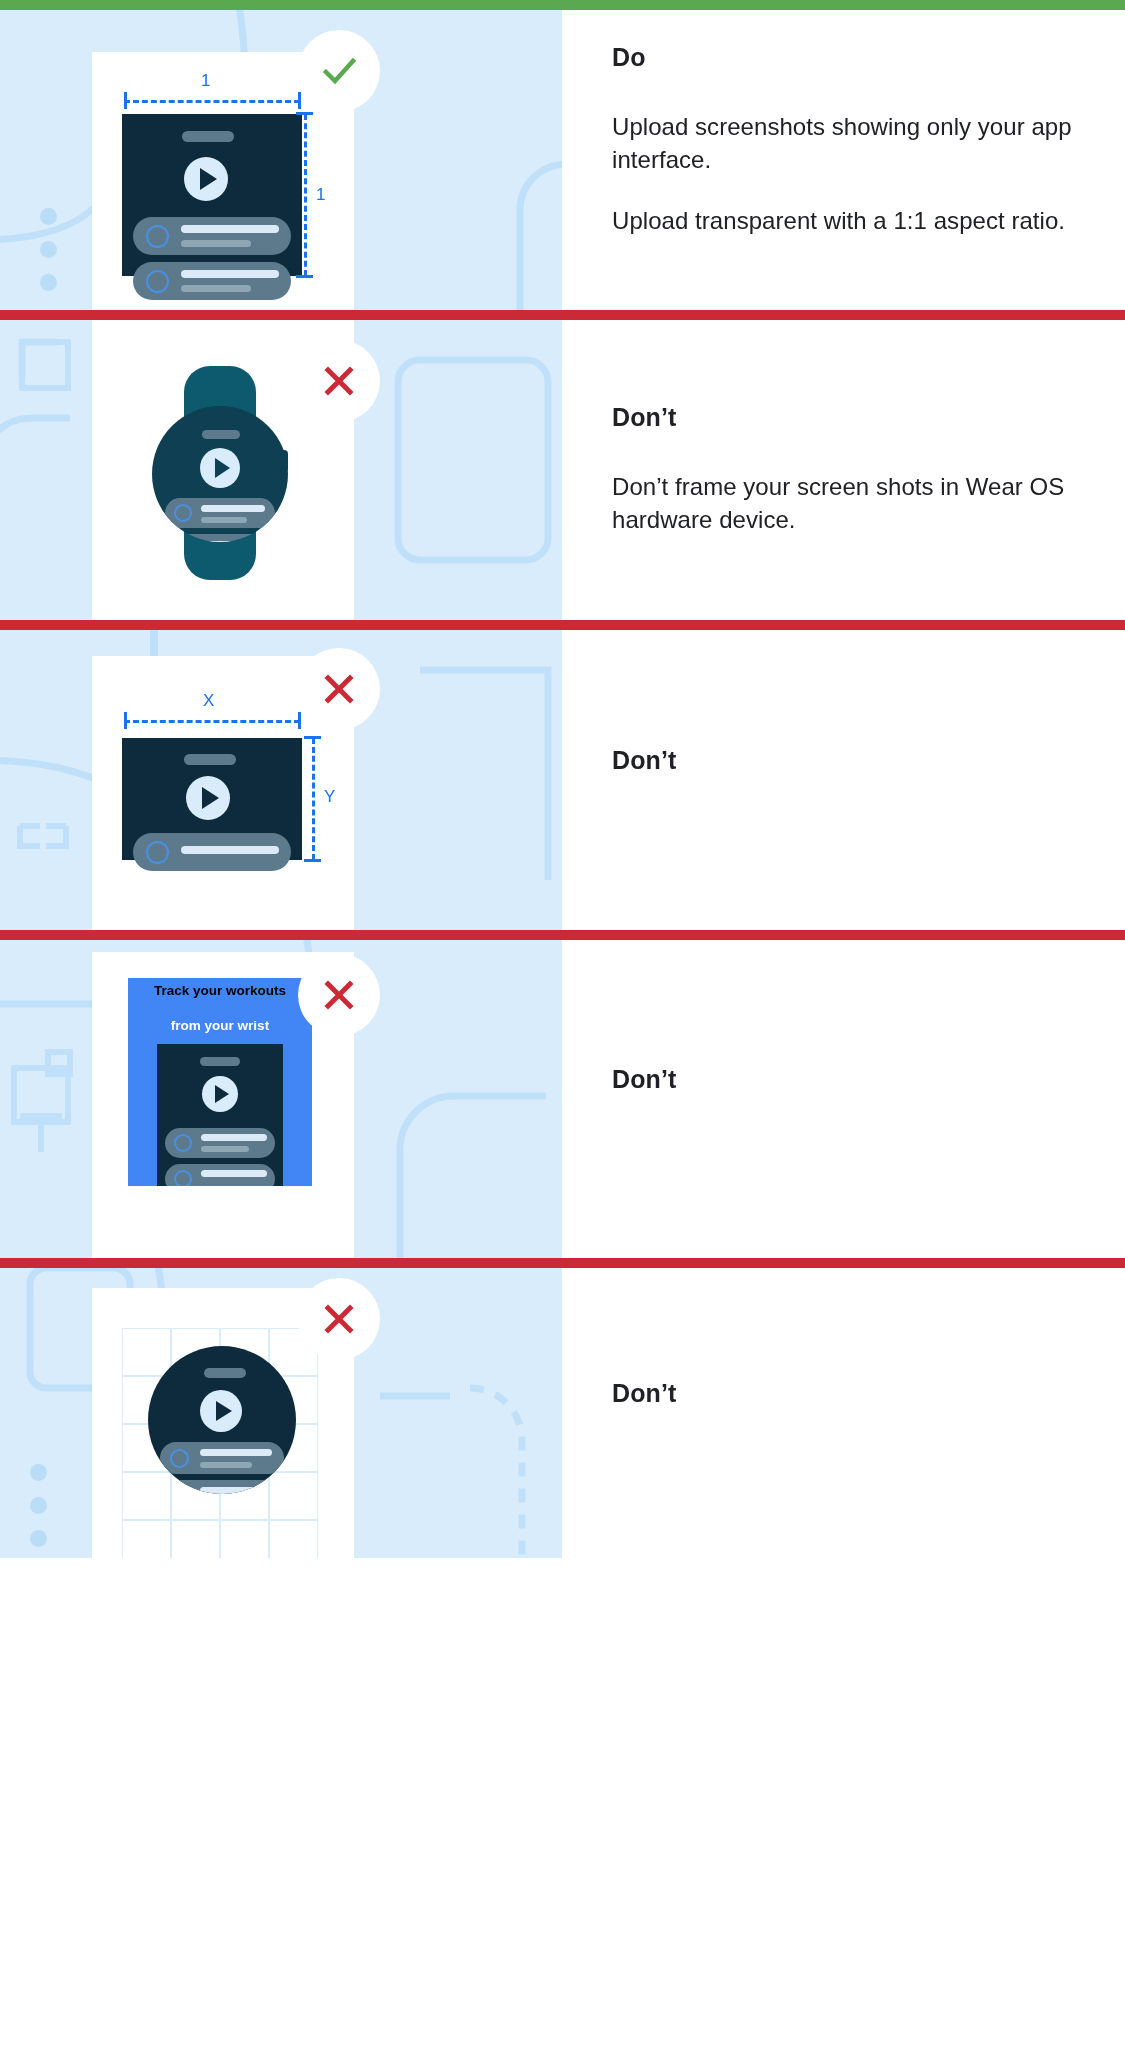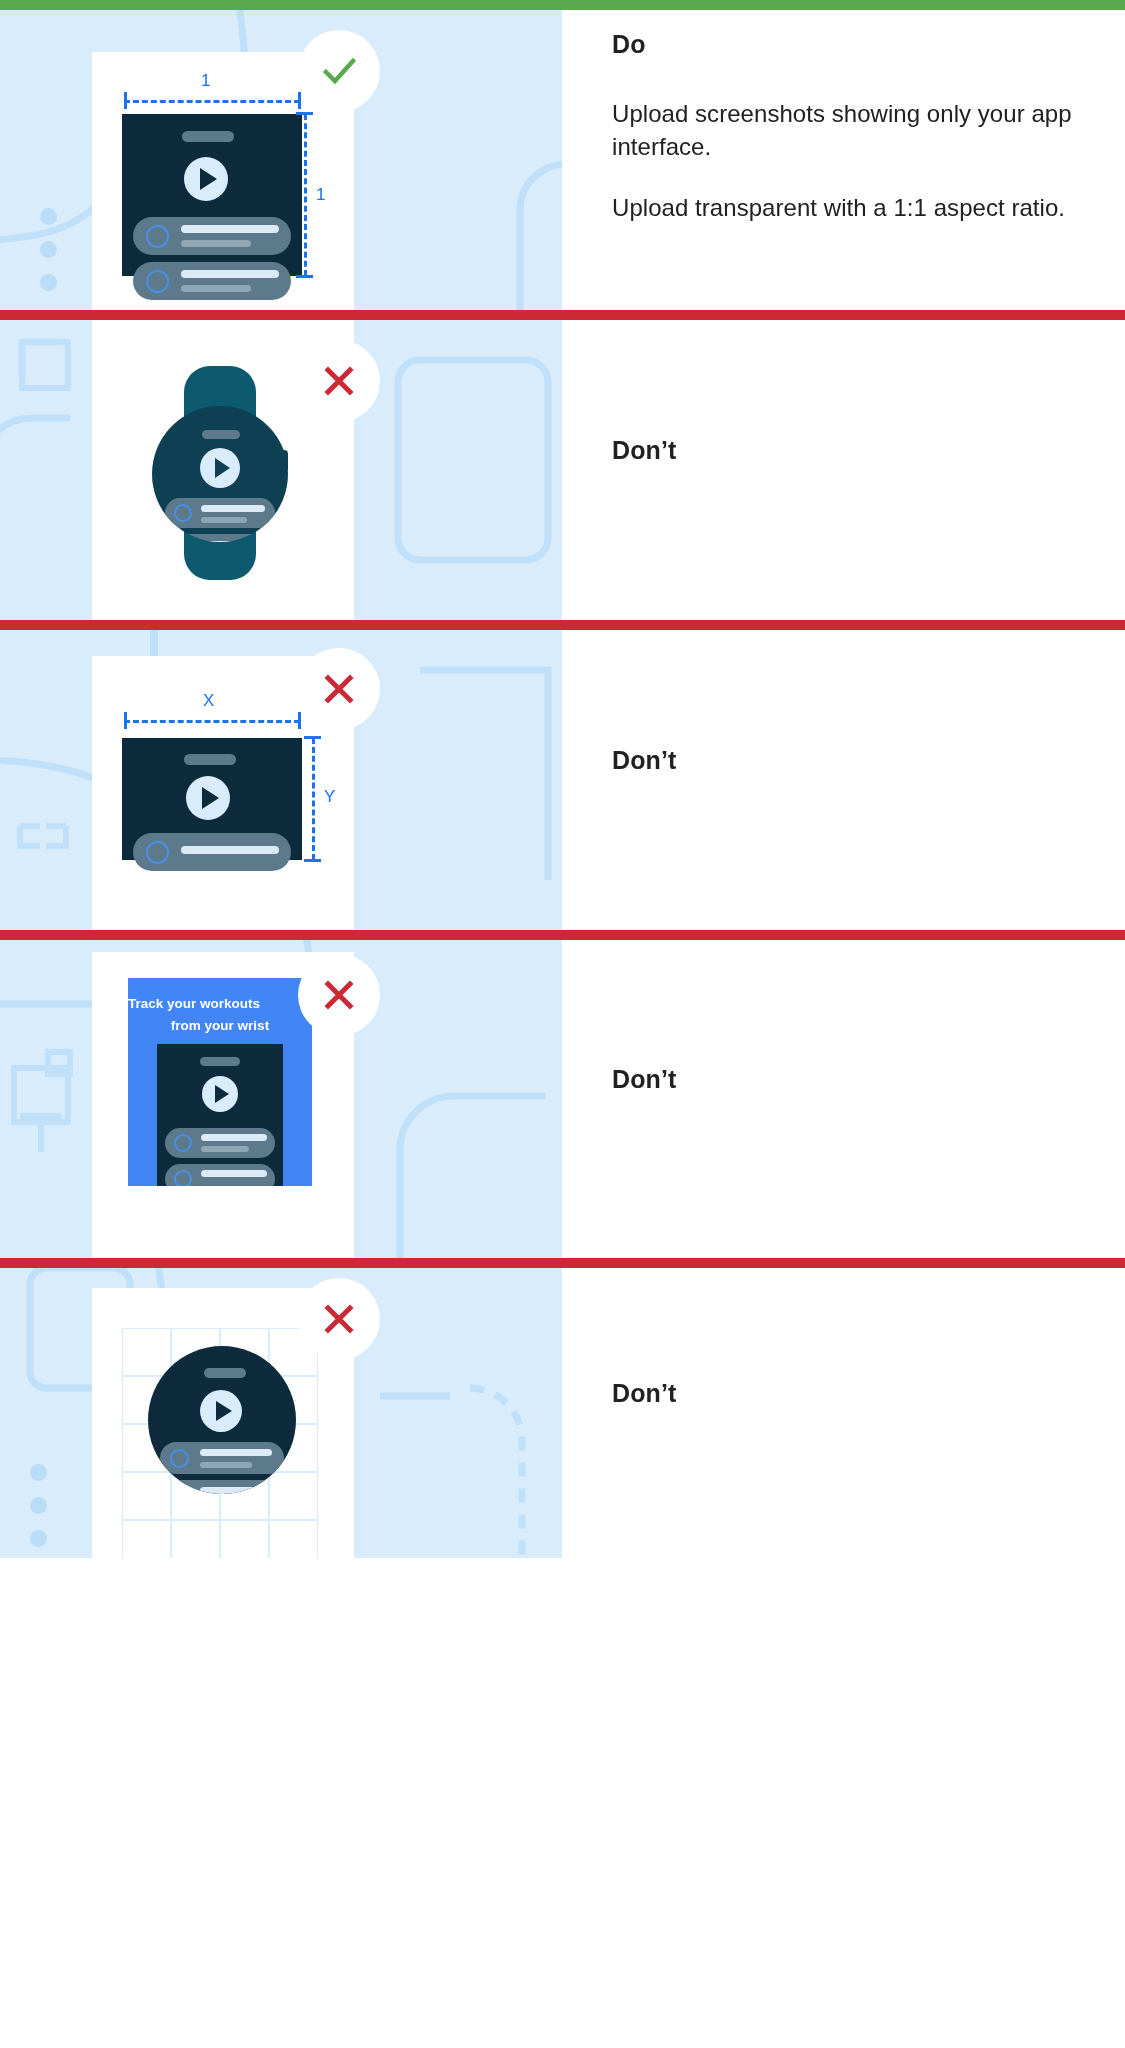--- a/index.html
+++ b/index.html
@@ -149,21 +149,21 @@
       <div class="cap" style="left:296px;top:265px;width:17px;height:3px"></div>
       <div class="dimlabel" style="left:316px;top:175px">1</div>
 
       <div class="badge" style="left:298px;top:20px">
         <svg width="46" height="46" viewBox="0 0 46 46">
           <path d="M10 24 L19 33 L37 13" stroke="#5aa84f" stroke-width="4.5" fill="none" stroke-linecap="square"></path>
         </svg>
       </div>
     </div>
 
-    <div class="copy top" style="padding-top:21px">
+    <div class="copy top" style="padding-top:34px">
       <div class="kicker">Do</div>
       <div class="gap-lg"></div>
       <div class="body">Upload screenshots showing only your app interface.</div>
       <div class="gap-sm"></div>
       <div class="body">Upload transparent with a 1:1 aspect ratio.</div>
     </div>
   </div>
 
   <div class="rule" style="background:#cc2936"></div>
 
@@ -200,20 +200,21 @@
       <div class="badge" style="left:298px;top:20px">
         <svg width="44" height="44" viewBox="0 0 44 44">
           <path d="M11 11 L33 33 M33 11 L11 33" stroke="#cc2936" stroke-width="5" stroke-linecap="square"></path>
         </svg>
       </div>
     </div>
 
     <div class="copy">
       <div class="kicker">Don’t</div>
       <div class="gap-lg"></div>
+      <div class="body">Don’t frame your screen shots in Wear OS hardware device.</div>
     </div>
   </div>
 
   <div class="rule" style="background:#cc2936"></div>
 
   <div class="panel" style="height:300px">
     <div class="illus">
       <svg class="bgart" viewBox="0 0 562 300">
         <rect x="150" y="-40" width="8" height="120" fill="#bfe0f8"></rect>
         <path d="M-20 130 C 80 130, 150 160, 180 230" stroke="#bfe0f8" stroke-width="7" fill="none"></path>
@@ -270,21 +271,21 @@
         <rect x="14" y="128" width="54" height="54" stroke="#bfe0f8" stroke-width="6" fill="none"></rect>
         <path d="M20 176 L62 176 M41 176 L41 212" stroke="#bfe0f8" stroke-width="6" fill="none"></path>
         <rect x="48" y="112" width="22" height="22" stroke="#bfe0f8" stroke-width="6" fill="none"></rect>
         <path d="M0 64 L120 64" stroke="#bfe0f8" stroke-width="7" fill="none"></path>
         <path d="M300 -30 C 318 40, 318 90, 300 160" stroke="#bfe0f8" stroke-width="7" fill="none"></path>
         <path d="M400 318 L400 210 A54 54 0 0 1 454 156 L546 156" stroke="#bfe0f8" stroke-width="7" fill="none"></path>
       </svg>
       <div class="sheet" style="left:92px;top:12px;width:262px;height:306px"></div>
 
       <div style="position:absolute;left:128px;top:38px;width:184px;height:208px;background:#4285f4;overflow:hidden">
-        <div style="position:absolute;left:0;top:18px;width:184px;text-align:left;color:#ffffff;font-size:13.5px;font-weight:bold;">Track your workouts</div>
+        <div style="position:absolute;left:0;top:5px;width:184px;text-align:center;color:#000000;font-size:13.5px;font-weight:bold;">Track your workouts</div>
         <div style="position:absolute;left:0;top:40px;width:184px;text-align:center;color:#fff;font-size:13.5px;font-weight:bold;">from your wrist</div>
 
         <div class="card" style="left:29px;top:66px;width:126px;height:142px">
           <div class="pill" style="left:43px;top:13px;width:40px;height:9px;background:#5c7a8c"></div>
           <div class="play" style="left:45px;top:32px;width:36px;height:36px">
             <div class="tri" style="border-width:9px 0 9px 14px;margin-left:4px"></div>
           </div>
           <div class="row" style="left:8px;top:84px;width:110px;height:30px">
             <div class="ring" style="left:9px;top:6px;width:18px;height:18px"></div>
             <div class="barA" style="left:36px;top:6px;width:66px;height:7px"></div>

